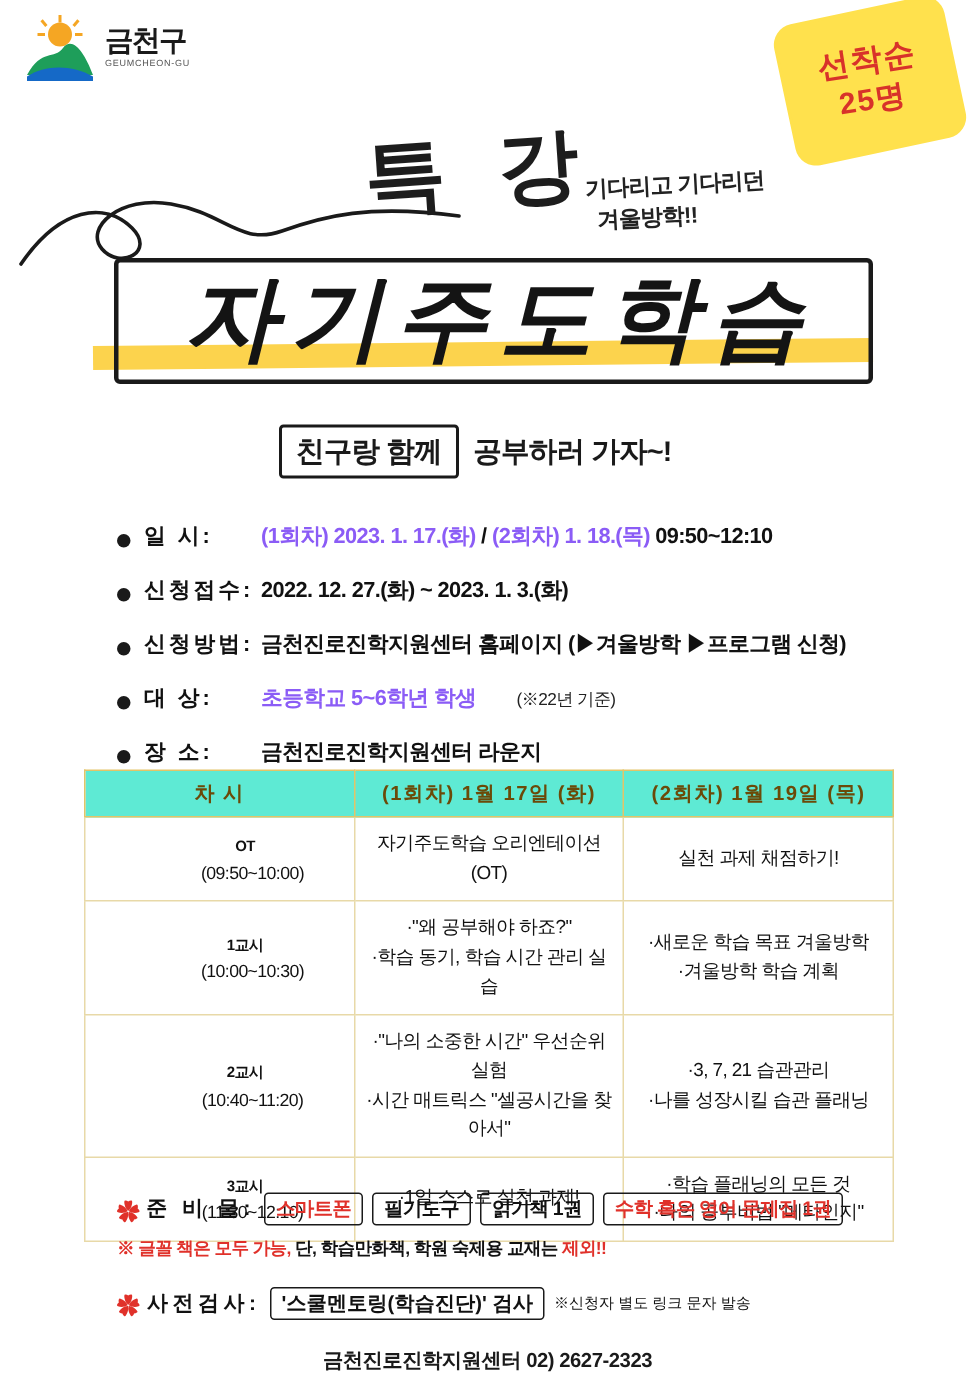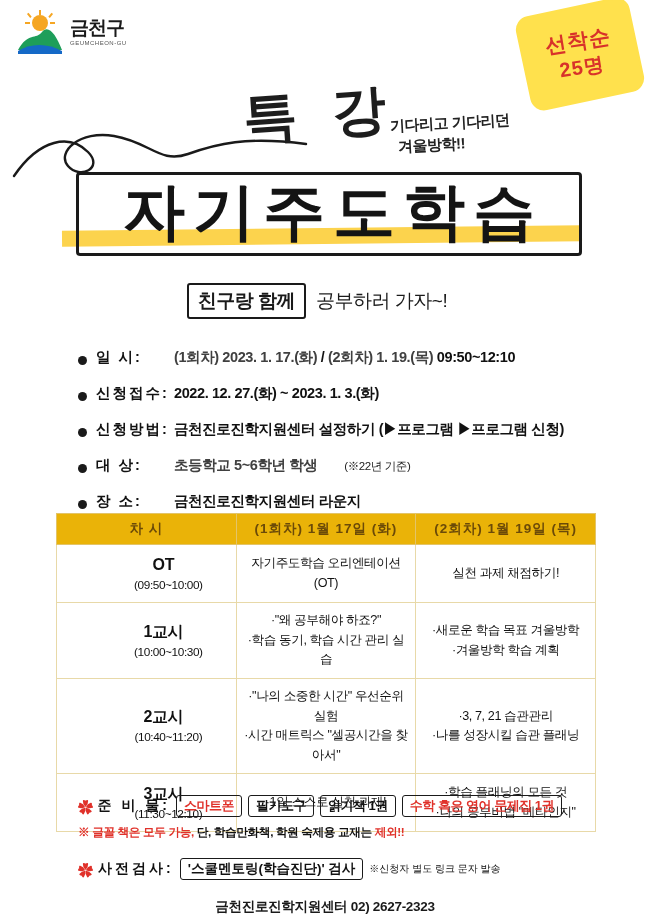--- a/index.html
+++ b/index.html
@@ -115,20 +115,21 @@
     position: absolute;
     left: 16px;
     right: 0;
     top: 170px;
     text-align: center;
     font-size: 62px;
     font-weight: bold;
     color: #141414;
     letter-spacing: 8px;
     z-index: 3;
+    font-style: italic;
   }
   .hl-bar {
     position: absolute;
     left: 62px;
     top: 228px;
     width: 520px;
     height: 16px;
     background: #fcd34d;
     z-index: 1;
     transform: rotate(-0.6deg);
@@ -167,21 +168,21 @@
     border: 2px solid #1a1a1a;
     border-radius: 3px;
     padding: 3px 9px;
     font-size: 19px;
     font-weight: bold;
     color: #1a1a1a;
     letter-spacing: -0.5px;
   }
   .friend-tail {
     font-size: 19px;
-    font-weight: normal;
+    font-weight: bold;
     color: #1a1a1a;
     letter-spacing: -0.5px;
   }
 
   
   .info {
     position: absolute;
     left: 78px;
     top: 348px;
     width: 520px;
@@ -204,50 +205,50 @@
     position: relative;
     top: -2px;
   }
   .info-label {
     width: 78px;
     flex: none;
     font-weight: bold;
     letter-spacing: 2px;
   }
   .info-val { font-weight: bold; }
-  .red { color: #404040; }
+  .red { color: #8b5cf6; }
   .small-note { font-size: 11.5px; font-weight: normal; color: #222; margin-left: 24px; }
   table.sched {
     width: 540px;
     border-collapse: collapse;
     table-layout: fixed;
   }
   table.sched th {
-    background: #eab308;
+    background: #5eead4;
     color: #6b4a08;
     font-size: 13.5px;
     font-weight: bold;
     padding: 6px 2px;
     border: 1px solid #e3c468;
     letter-spacing: 1px;
   }
   table.sched td {
     border: 1px solid #e8d9a8;
     font-size: 12.6px;
     color: #111;
     padding: 8px 6px;
     vertical-align: middle;
     letter-spacing: -0.4px;
   }
   td.period {
     text-align: center;
     width: 124px;
     line-height: 1.45;
   }
-  .period-name { font-weight: bold; font-size: 16px; margin-left: 34px; }
+  .period-name { font-weight: bold; font-size: 10px; margin-left: 34px; }
   .period-time { font-size: 11.8px; margin-left: 44px; }
   td.cell { text-align: center; line-height: 1.55; }
   td.cell .li { display: block; }
 
   
   .prep {
     position: absolute;
     left: 78px;
     top: 795px;
     width: 520px;
@@ -355,32 +356,32 @@
   <div class="friend-row">
     <span class="friend-box">친구랑 함께</span>
     <span class="friend-tail">공부하러 가자~!</span>
   </div>
 
   <div class="info">
     <div class="info-row">
       <span class="bullet"></span>
       <span class="info-label">일     시:</span>
       <span class="info-val">
-        <span class="red">(1회차) 2023. 1. 17.(화)</span><span> / </span><span class="red">(2회차) 1. 19.(목)</span><span> 09:50~12:10</span>
+        <span class="red">(1회차) 2023. 1. 17.(화)</span><span> / </span><span class="red">(2회차) 1. 18.(목)</span><span> 09:50~12:10</span>
       </span>
     </div>
     <div class="info-row">
       <span class="bullet"></span>
       <span class="info-label">신청접수:</span>
       <span class="info-val">2022. 12. 27.(화) ~ 2023. 1. 3.(화)</span>
     </div>
     <div class="info-row">
       <span class="bullet"></span>
       <span class="info-label">신청방법:</span>
-      <span class="info-val">금천진로진학지원센터 설정하기 (▶프로그램 ▶프로그램 신청)</span>
+      <span class="info-val">금천진로진학지원센터 홈페이지 (▶겨울방학 ▶프로그램 신청)</span>
     </div>
     <div class="info-row">
       <span class="bullet"></span>
       <span class="info-label">대     상:</span>
       <span class="info-val">
         <span class="red">초등학교 5~6학년 학생</span><span class="small-note"> (※22년 기준)</span>
       </span>
     </div>
     <div class="info-row">
       <span class="bullet"></span>

